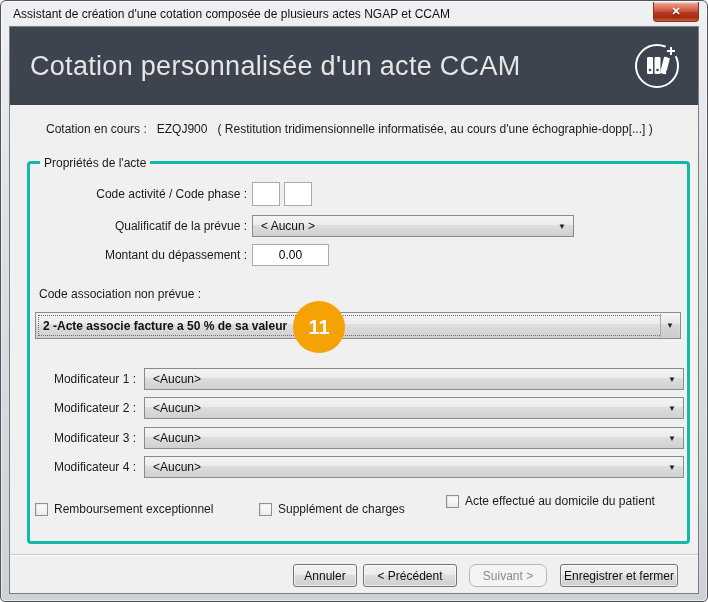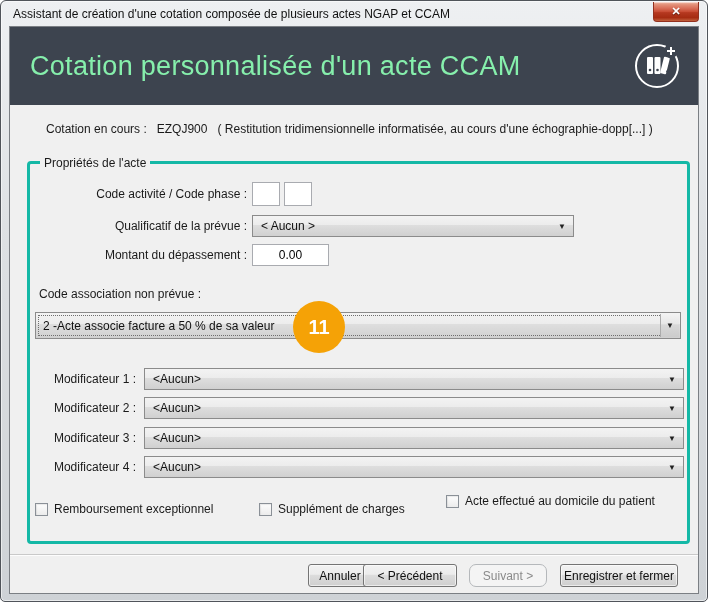--- a/index.html
+++ b/index.html
@@ -13,37 +13,37 @@
   .close-btn{position:absolute;top:1px;right:8px;width:46px;height:20px;cursor:pointer;
     border:1px solid #93301e;border-top:none;border-radius:0 0 4px 4px;
     background:linear-gradient(180deg,#f0bcab 0%,#e29078 14%,#d9705a 32%,#c94e36 50%,#b53820 56%,#a62c12 82%,#c1603d 100%);
     color:#fff;display:flex;align-items:center;justify-content:center;
     box-shadow:inset 0 1px 0 rgba(255,255,255,.45);}
   .close-btn span{font-size:11px;font-weight:bold;text-shadow:0 1px 1px rgba(0,0,0,.5);}
   .content{position:absolute;left:8px;top:25px;width:690px;height:568px;
     background:#f0f0f0;border:1px solid #7b7f84;}
   .banner{position:absolute;left:0;top:0;width:100%;height:78px;background:#3d444f;}
   .banner-title{position:absolute;left:20px;top:50%;transform:translateY(-50%);
-    color:#86efac;font-size:27px;letter-spacing:.3px;white-space:nowrap;}
+    color:#e5e5e5;font-size:27px;letter-spacing:.3px;white-space:nowrap;}
   .banner-icon{position:absolute;right:16px;top:15px;width:48px;height:48px;}
   .status{position:absolute;left:36px;top:95px;font-size:12px;color:#1a1a1a;white-space:nowrap;}
   .status b{font-weight:normal;}
   .groupbox{position:absolute;left:17px;top:134px;width:663px;height:383px;
     border:3px solid #14b8a6;border-radius:4px;}
   .legend{position:absolute;left:10px;top:-8px;background:#f0f0f0;padding:0 4px;
     font-size:12px;color:#1a1a1a;}
   .flabel{position:absolute;font-size:12px;color:#1a1a1a;text-align:right;white-space:nowrap;}
   .tinput{position:absolute;border:1px solid #a9abb0;background:#fff;font-size:12px;
     padding:0 4px;outline:none;}
   .combo{position:absolute;height:22px;border:1px solid #8b8b8b;font-size:12px;color:#111;
     background:linear-gradient(180deg,#f3f3f3 0%,#ececec 45%,#dedede 46%,#d0d0d0 100%);
     display:flex;align-items:center;padding:0 20px 0 8px;cursor:default;}
   .combo .arrow{position:absolute;right:7px;top:50%;transform:translateY(-50%);
     font-size:8px;color:#222;}
-  .combo-big{height:27px;padding-left:7px;}
+  .combo-big{height:27px;padding-left:7px;font-weight:bold;}
   .combo-big .focus-ring{position:absolute;left:2px;top:2px;right:2px;bottom:2px;
     border:1px dotted #6e6e6e;pointer-events:none;}
   .combo-big .arrow-box{position:absolute;right:1px;top:1px;bottom:1px;width:19px;
     border-left:1px solid #ababab;display:flex;align-items:center;justify-content:center;
     background:linear-gradient(180deg,#f3f3f3 0%,#e6e6e6 45%,#d8d8d8 46%,#cccccc 100%);}
   .combo-big .arrow-box span{font-size:8px;color:#222;}
   .check-item{position:absolute;display:flex;align-items:center;gap:6px;font-size:12px;
     color:#1a1a1a;cursor:default;white-space:nowrap;}
   .checkbox{width:13px;height:13px;border:1px solid #8a9097;flex:0 0 auto;
     background:linear-gradient(180deg,#fdfdfd 0%,#ececec 100%);
@@ -155,20 +155,20 @@
       <div class="check-item" style="left:416px;top:330px;">
         <span class="checkbox"></span>
         <span>Acte effectué au domicile du patient</span>
       </div>
     </div>
 
     <div class="badge" style="left:283px;top:274px;">11</div>
 
     <div class="sep"></div>
 
-    <div class="btn" style="left:298px;width:64px;">Annuler</div>
+    <div class="btn" style="left:283px;width:64px;">Annuler</div>
     <div class="btn" style="left:353px;width:94px;">&lt; Précédent</div>
     <div class="btn disabled" style="left:459px;width:78px;border-radius:7px;">Suivant &gt;</div>
     <div class="btn" style="left:550px;width:118px;">Enregistrer et fermer</div>
 
 
   </div>
 </div>
 
 </body></html>

